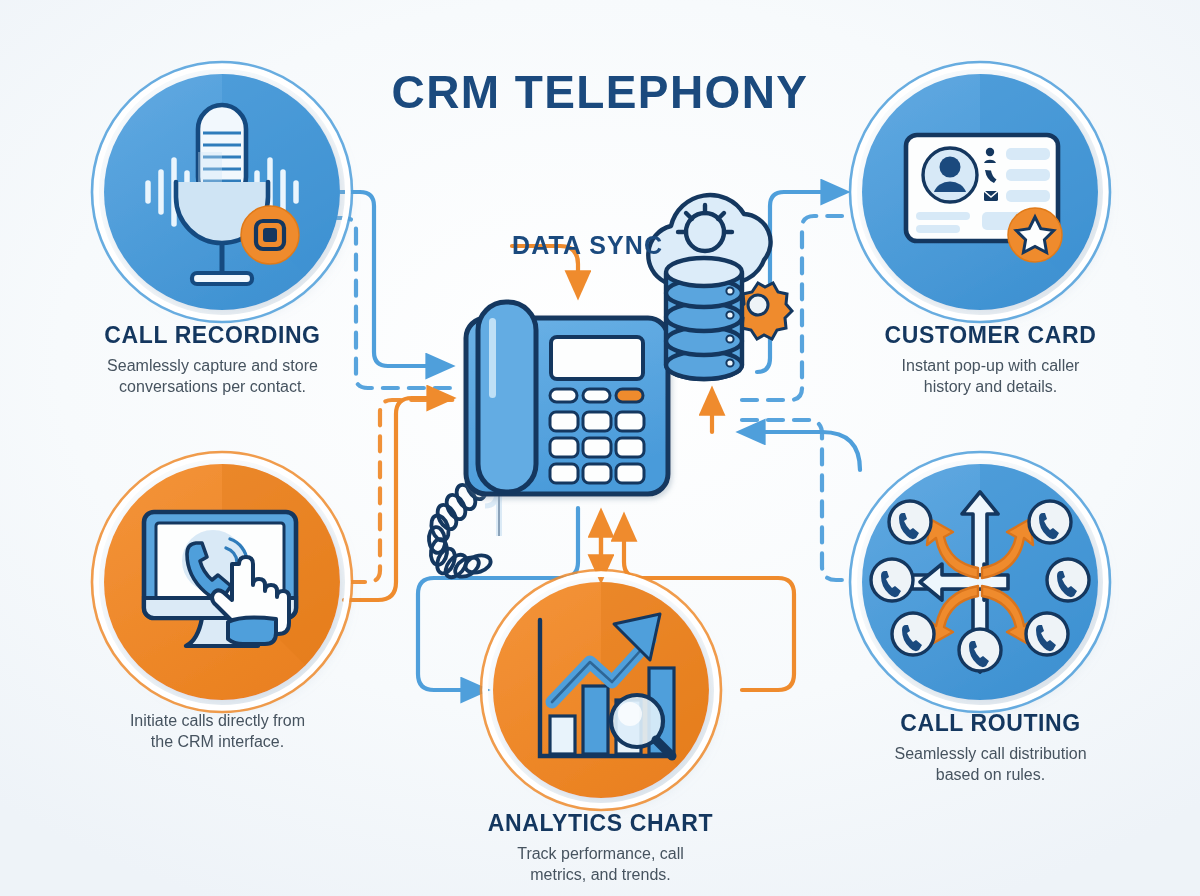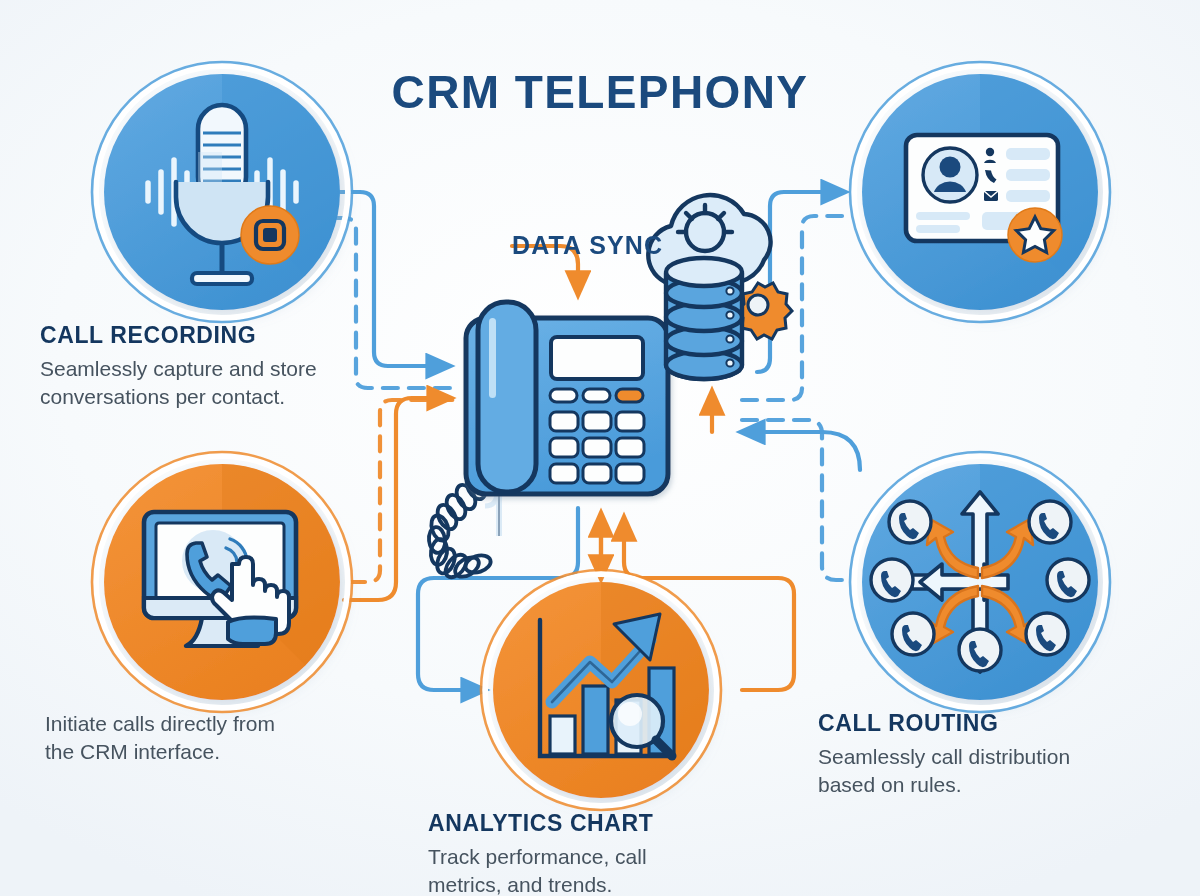--- a/index.html
+++ b/index.html
@@ -28,33 +28,33 @@
   .title .line {
     display: block;
     font-size: 46px;
     font-weight: bold;
     letter-spacing: 1.4px;
     color: #1b4a7e;
     line-height: 1.08;
     text-shadow: 0 1px 0 rgba(255,255,255,.7);
   }
 
-  .caption { position: absolute; z-index: 4; text-align: left; pointer-events: none; }
+  .caption { position: absolute; z-index: 4; text-align: center; pointer-events: none; }
   .caption .cap-title {
     display: block;
     font-size: 23px;
     font-weight: bold;
     letter-spacing: 0.6px;
     color: #14375f;
     margin-bottom: 6px;
     white-space: nowrap;
   }
   .caption .cap-desc {
     display: block;
-    font-size: 21px;
+    font-size: 16px;
     line-height: 1.33;
     color: #46535f;
   }
 
   #cap-call-recording { left: 40px;  top: 322px; width: 345px; }
   #cap-click-to-call  { left: 45px;  top: 710px; width: 345px; }
   #cap-customer-card  { left: 818px; top: 322px; width: 345px; }
   #cap-call-routing   { left: 818px; top: 710px; width: 345px; }
   #cap-analytics      { left: 428px; top: 810px; width: 345px; }
 
@@ -397,20 +397,25 @@
   </div>
 
   <div class="hub-label">DATA SYNC</div>
 
   <div class="caption" id="cap-call-recording">
     <span class="cap-title">CALL RECORDING</span>
     <span class="cap-desc">Seamlessly capture and store</span>
     <span class="cap-desc">conversations per contact.</span>
   </div>
 
+  <div class="caption" id="cap-customer-card">
+    <span class="cap-title">CUSTOMER CARD</span>
+    <span class="cap-desc">Instant pop-up with caller</span>
+    <span class="cap-desc">history and details.</span>
+  </div>
 
   <div class="caption" id="cap-click-to-call">
     <span class="cap-desc">Initiate calls directly from</span>
     <span class="cap-desc">the CRM interface.</span>
   </div>
 
   <div class="caption" id="cap-call-routing">
     <span class="cap-title">CALL ROUTING</span>
     <span class="cap-desc">Seamlessly call distribution</span>
     <span class="cap-desc">based on rules.</span>

